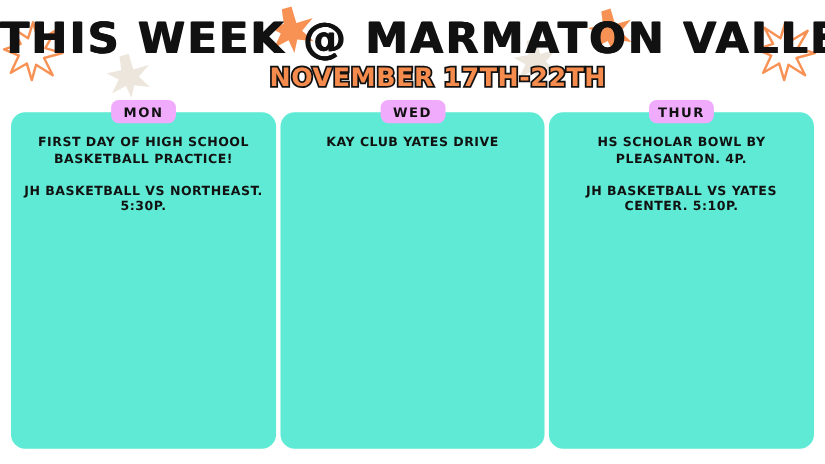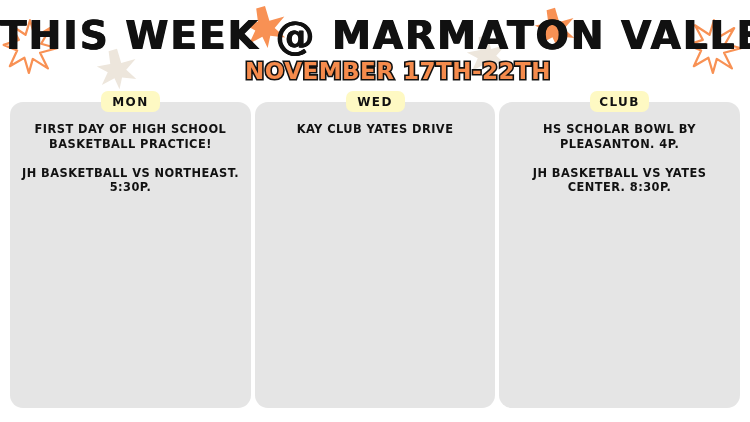--- a/index.html
+++ b/index.html
@@ -93,42 +93,42 @@
     position: relative;
     flex: 1 1 0;
     display: flex;
     flex-direction: column;
     align-items: center;
   }
 
   .day-pill {
     position: relative;
     z-index: 3;
-    background: #fef9c3;
+    background: #f0abfc;
     border-radius: 7px;
     width: 59px;
     height: 21px;
     display: flex;
     align-items: center;
     justify-content: center;
     font-family: "DejaVu Sans", sans-serif;
     font-weight: bold;
     font-size: 12px;
     letter-spacing: 1.4px;
     color: #111111;
     box-sizing: border-box;
   }
 
   .day-card {
     position: relative;
     margin-top: -10px;
     z-index: 2;
     width: 100%;
     height: 306px;
-    background: #e5e5e5;
+    background: #5eead4;
     border-radius: 13px;
     box-sizing: border-box;
     padding: 20px 5px 8px 5px;
     display: flex;
     flex-direction: column;
     align-items: flex-start;
   }
 
   .day-body {
     width: 100%;
@@ -203,24 +203,24 @@
 
 
     <div class="day-column">
       <div class="day-pill">WED</div>
       <div class="day-card">
         <div class="day-body">KAY CLUB YATES DRIVE</div>
       </div>
     </div>
 
     <div class="day-column">
-      <div class="day-pill">CLUB</div>
+      <div class="day-pill">THUR</div>
       <div class="day-card">
         <div class="day-body">HS SCHOLAR BOWL BY PLEASANTON. 4P.
 
-JH BASKETBALL VS YATES CENTER. 8:30P.</div>
+JH BASKETBALL VS YATES CENTER. 5:10P.</div>
       </div>
     </div>
 
 
 
   </div>
 </div>
 
 </body></html>

